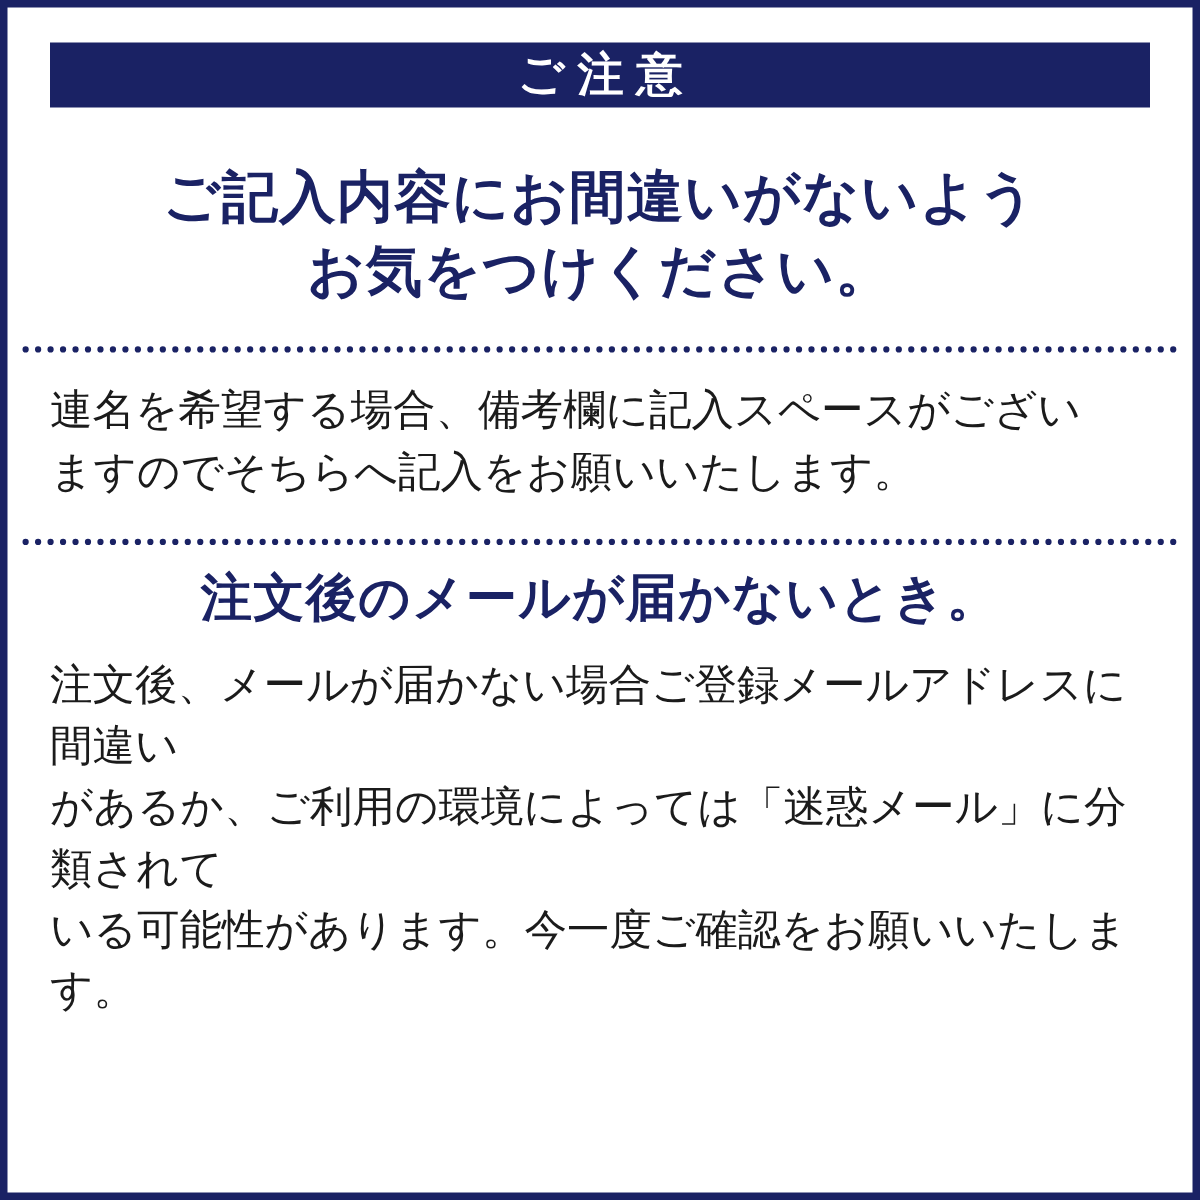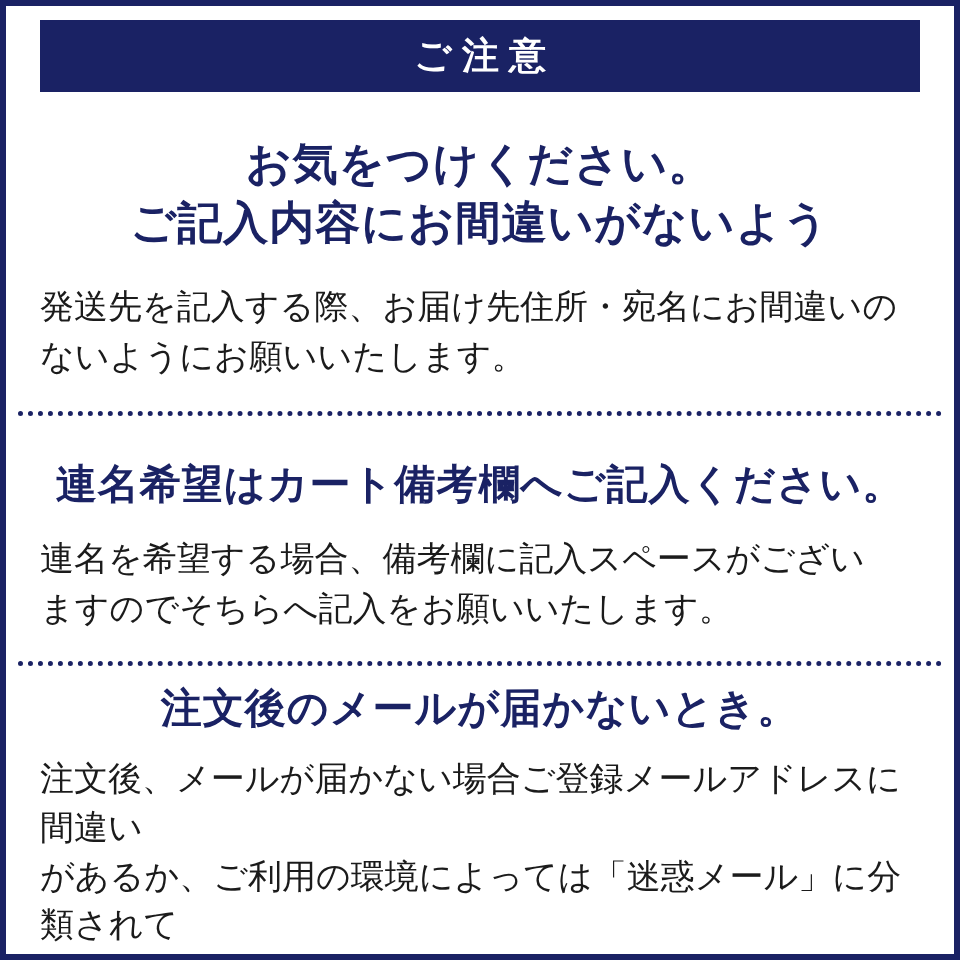--- a/index.html
+++ b/index.html
@@ -9,22 +9,22 @@
     font-family: "DejaVu Sans", "Liberation Sans", sans-serif;
   }
   .page {
     box-sizing: border-box;
     width: 960px; height: 960px;
     border: 6px solid #1a2264;
     background: #ffffff;
     overflow: hidden;
   }
   .notice-bar {
-    margin: 14px 34px 0;
-    height: 72px;
+    margin: 28px 34px 0;
+    height: 52px;
     background: #1a2264;
     display: flex;
     align-items: center;
     justify-content: center;
   }
   .notice-bar span {
     color: #ffffff;
     font-size: 37px;
     font-weight: bold;
     letter-spacing: 10px;
@@ -65,33 +65,28 @@
 <body>
 
 <div class="page">
 
   <div class="notice-bar">
     <span>ご注意</span>
   </div>
 
   <section class="sec sec1">
     <h2 class="heading h-large">
+      <span class="hl">ご記入内容にお間違いがないよう</span>
       <span class="hl">お気をつけください。</span>
-      <span class="hl">ご記入内容にお間違いがないよう</span>
     </h2>
-    <p class="body-text">発送先を記入する際、お届け先住所・宛名にお間違いの
-ないようにお願いいたします。</p>
   </section>
 
   <div class="divider divider-1"></div>
 
   <section class="sec sec2">
-    <h2 class="heading h-mid">
-      <span class="hl">連名希望はカート備考欄へご記入ください。</span>
-    </h2>
     <p class="body-text">連名を希望する場合、備考欄に記入スペースがござい
 ますのでそちらへ記入をお願いいたします。</p>
   </section>
 
   <div class="divider divider-2"></div>
 
   <section class="sec sec3">
     <h2 class="heading h-mid">
       <span class="hl">注文後のメールが届かないとき。</span>
     </h2>

